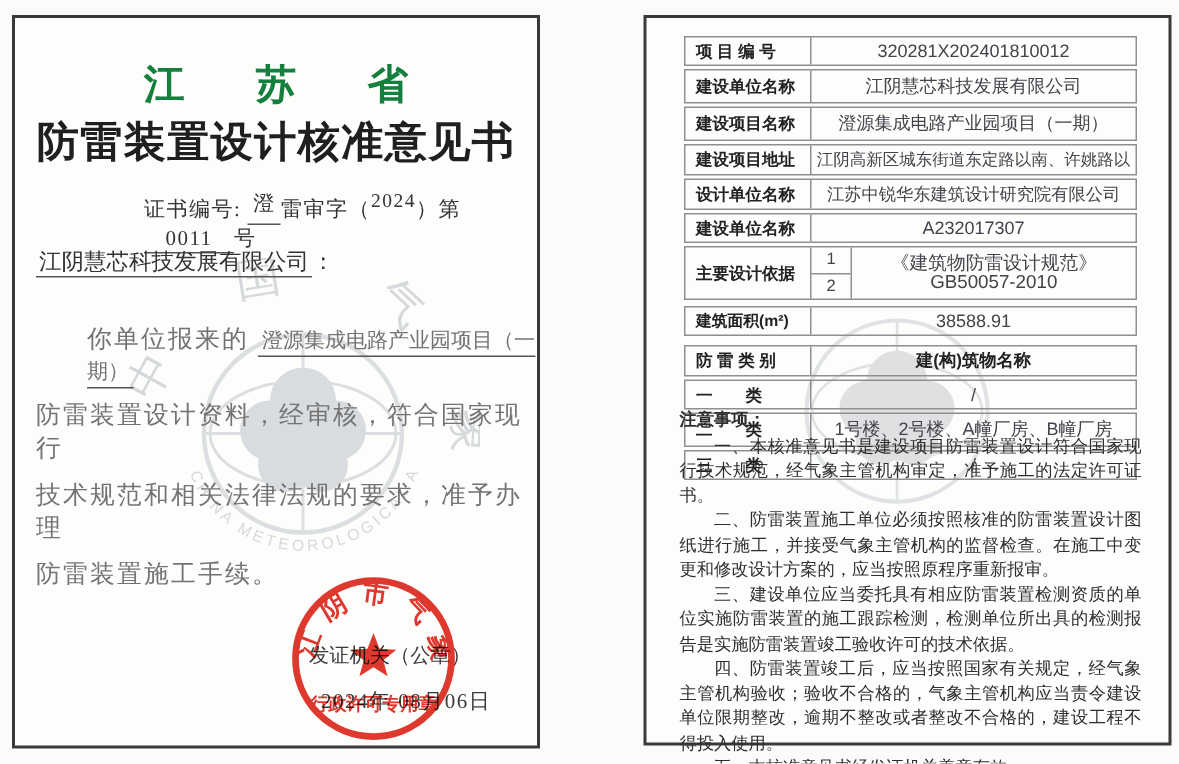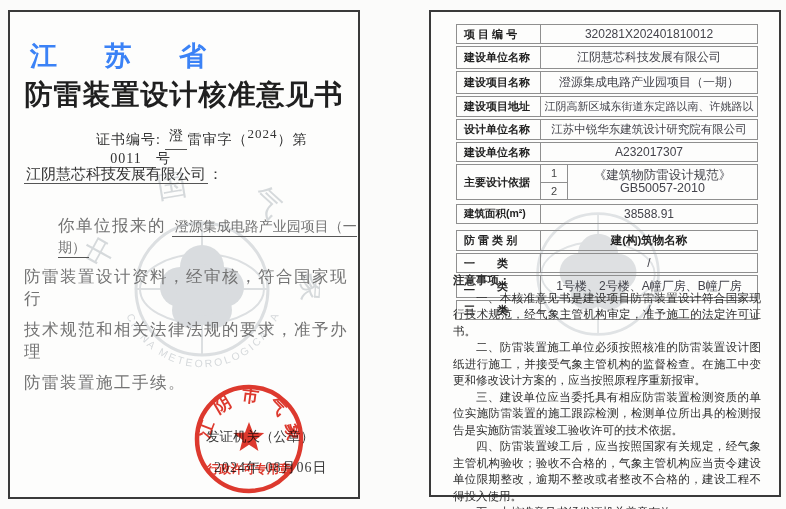--- a/index.html
+++ b/index.html
@@ -12,24 +12,24 @@
   .page{
     position:absolute;top:10px;background:#fdfdfc;
     border:2px solid #3a3a3a;box-sizing:border-box;
   }
   #left-page{left:8px;width:352px;height:489px;}
   #right-page{left:429px;width:352px;height:487px;}
 
   
   .abs{position:absolute;}
   .province-title{
-    left:0;right:0;top:26px;text-align:left;
+    left:0;right:0;top:26px;text-align:center;
     font-family:"Liberation Sans","DejaVu Sans",sans-serif;
     font-size:27px;font-weight:bold;letter-spacing:20px;text-indent:20px;
-    color:#3b82f6;
+    color:#15803d;
   }
   .doc-title{
     left:0;right:0;top:64px;text-align:center;
     font-family:"Liberation Sans","DejaVu Sans",sans-serif;
     font-size:28px;font-weight:bold;letter-spacing:1px;color:#1f1f1f;
   }
   .cert-line{
     left:86px;top:119px;font-size:14px;color:#333;letter-spacing:1px;
   }
   .blank{display:inline-block;border-bottom:1px solid #555;text-align:center;}

